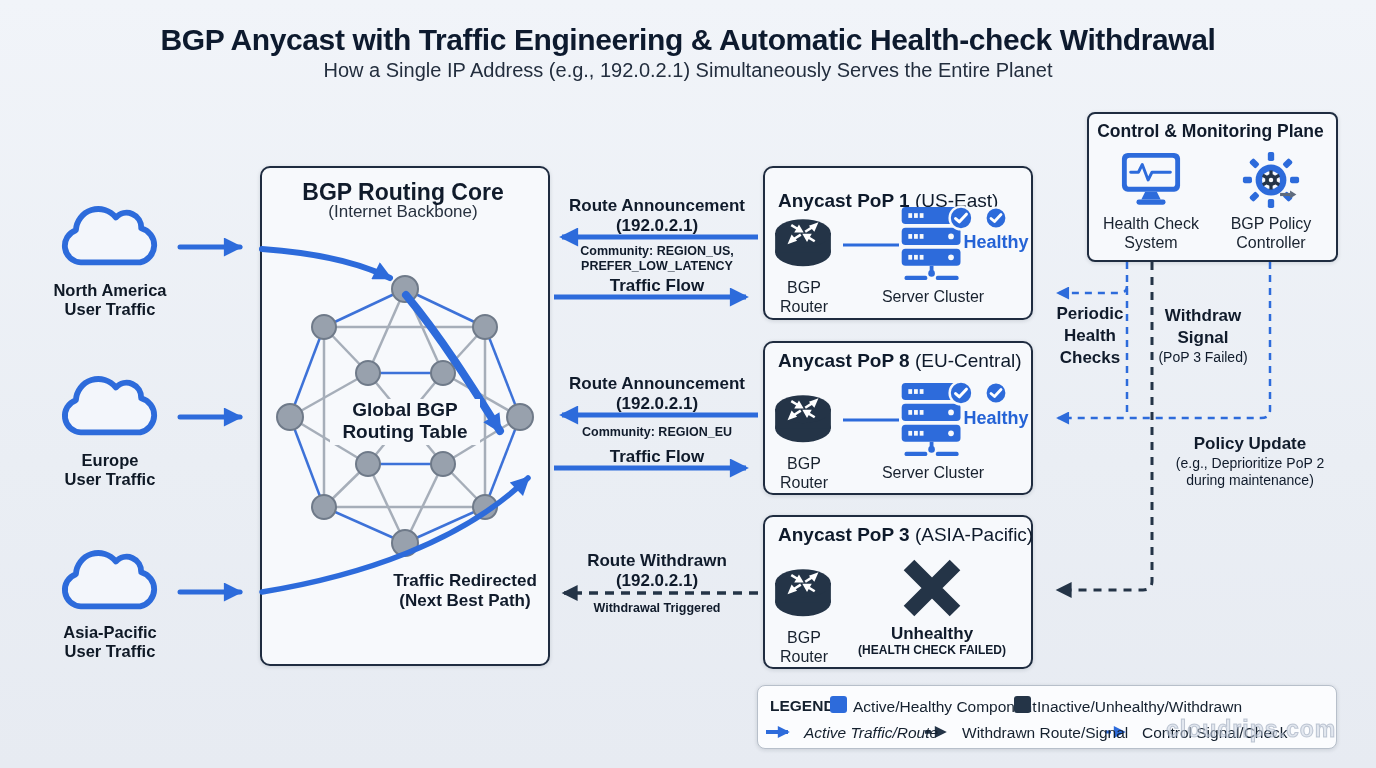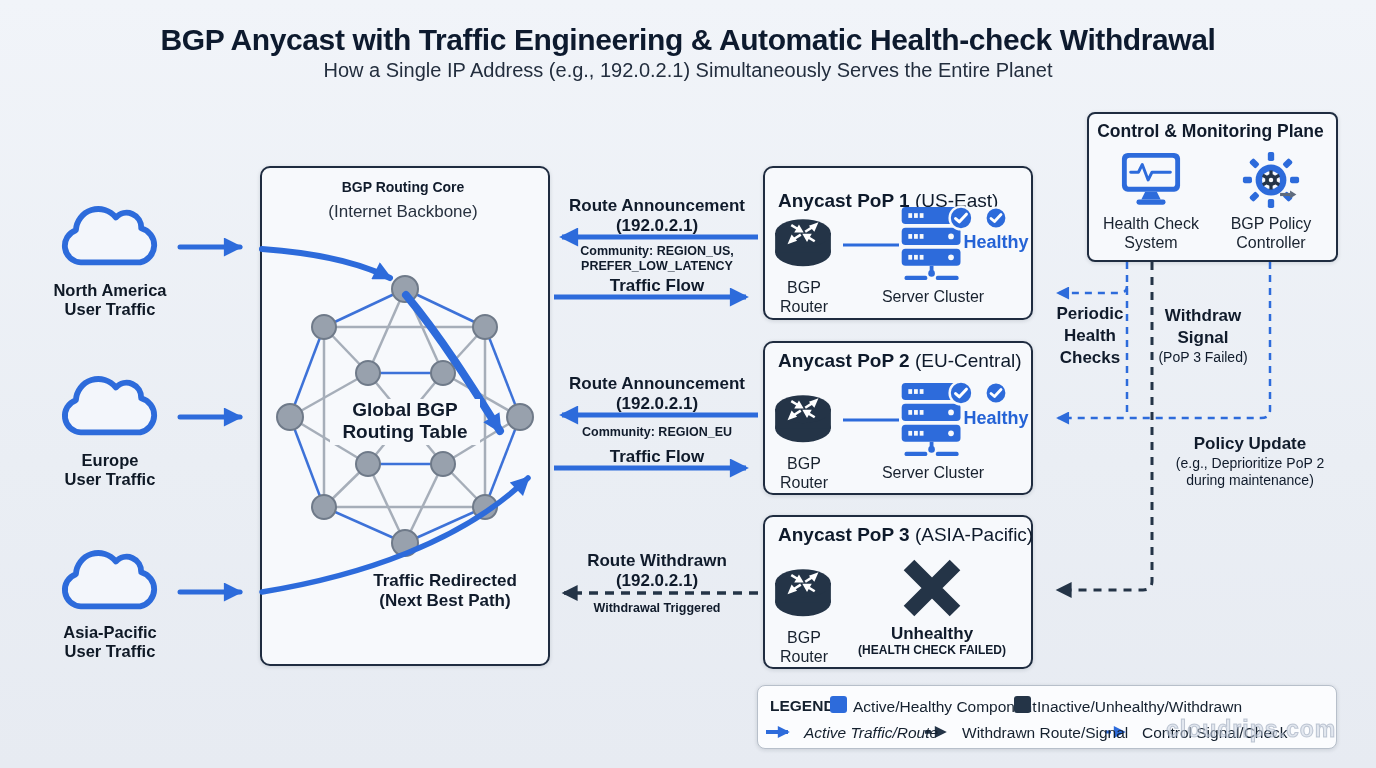--- a/index.html
+++ b/index.html
@@ -161,27 +161,27 @@
   </div>
 
   <svg class="t" style="left:50px;top:542px;" width="120" height="78" viewBox="0 0 120 80">
     <path d="M91 66 H30 A17 17 0 0 1 25 33 A23 23 0 0 1 66 20 A15 15 0 0 1 92 31 A18 18 0 0 1 91 66 Z" fill="#f3f6fb" stroke="#2d6bdb" stroke-width="6" stroke-linejoin="round"></path>
   </svg>
   <div class="t ctr cloudlbl" style="left:25px;top:623px;width:170px;">
     <div>Asia-Pacific</div>
       <div>User Traffic</div>
   </div>
 
-  <div class="t ctr" style="left:262px;top:179px;width:282px;font-size:14px;font-weight:800;">BGP Routing Core</div>
+  <div class="t ctr" style="left:262px;top:179px;width:282px;font-size:23px;font-weight:800;">BGP Routing Core</div>
   <div class="t ctr" style="left:262px;top:202px;width:282px;font-size:17px;color:#27313f;">(Internet Backbone)</div>
   <div class="t ctr" style="left:330px;top:399px;width:150px;height:46px;font-size:19px;font-weight:800;background:#f7f9fc;">
     <div>Global BGP</div>
       <div>Routing Table</div>
   </div>
-  <div class="t ctr" style="left:356px;top:571px;width:178px;font-size:17px;font-weight:700;">
+  <div class="t ctr" style="left:376px;top:571px;width:178px;font-size:17px;font-weight:700;">
     <div>Traffic Redirected</div>
       <div>(Next Best Path)</div>
   </div>
 
   <div class="t ctr" style="left:552px;top:196px;width:210px;">
     <div class="ann-t">Route Announcement</div>
     <div class="ann-t">(192.0.2.1)</div>
   </div>
   <div class="t ctr ann-c" style="left:552px;top:244px;width:210px;">
     <div>Community: REGION_US,</div>
@@ -253,21 +253,21 @@
     <circle cx="12" cy="12" r="10.5" fill="#2d6bdb" stroke="#f7f9fc" stroke-width="2.2"></circle>
       <path d="M7 12.5 L10.5 15.5 L17 8.5" stroke="#fff" stroke-width="2.8" fill="none" stroke-linecap="round" stroke-linejoin="round"></path>
   </svg>
   <svg class="t" style="left:984px;top:206px;" width="24" height="24" viewBox="0 0 24 24">
     <circle cx="12" cy="12" r="10.5" fill="#2d6bdb" stroke="#f7f9fc" stroke-width="2.2"></circle>
       <path d="M7 12.5 L10.5 15.5 L17 8.5" stroke="#fff" stroke-width="2.8" fill="none" stroke-linecap="round" stroke-linejoin="round"></path>
   </svg>
   <div class="t ctr healthy" style="left:961px;top:232px;width:70px;">Healthy</div>
 
   <div class="t poptitle" style="left:778px;top:350px;">
-    <span class="b800">Anycast PoP 2</span> <span>(EU-Central)</span>
+    <span class="b800">Anycast PoP 8</span> <span>(EU-Central)</span>
   </div>
   <svg class="t" style="left:770px;top:388px;" width="66" height="60" viewBox="0 0 90 80">
     <ellipse cx="45" cy="54" rx="38" ry="19" fill="#243447"></ellipse>
       <rect x="7" y="28" width="76" height="26" fill="#243447"></rect>
       <ellipse cx="45" cy="28" rx="38" ry="19" fill="#243447"></ellipse>
     <g stroke="#fff" stroke-width="3.4" fill="#fff">
       <line x1="48" y1="26" x2="59" y2="19"></line>
         <path d="M63 16 L56 18.5 L60 23 Z"></path>
       <line x1="42" y1="30" x2="31" y2="37"></line>
         <path d="M27 40 L34 37.5 L30 33 Z"></path>

